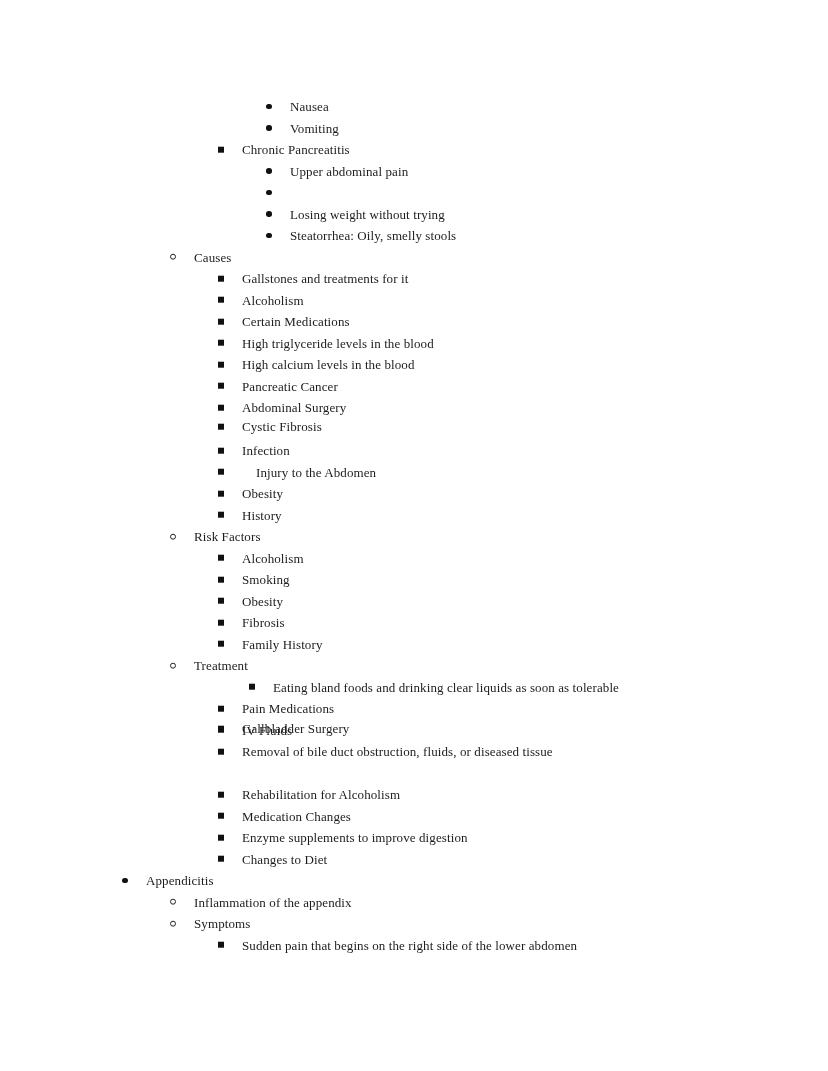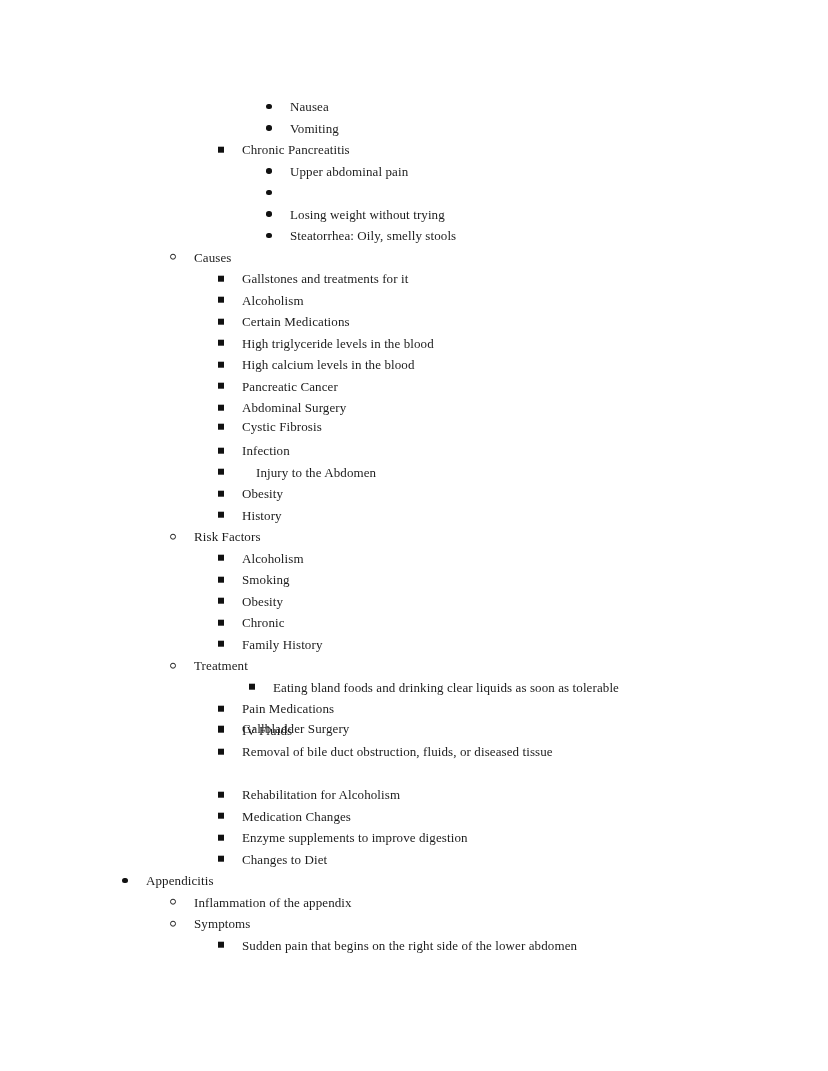--- a/index.html
+++ b/index.html
@@ -151,21 +151,21 @@
       <div class="row" style="top: 569px;">
         <span class="marker square" style="left: 218px;"></span>
         <span class="text" style="left: 242px;">Smoking</span>
       </div>
       <div class="row" style="top: 590.5px;">
         <span class="marker square" style="left: 218px;"></span>
         <span class="text" style="left: 242px;">Obesity</span>
       </div>
       <div class="row" style="top: 612px;">
         <span class="marker square" style="left: 218px;"></span>
-        <span class="text" style="left: 242px;">Chronic</span>
+        <span class="text" style="left: 242px;">Fibrosis</span>
       </div>
       <div class="row" style="top: 633.5px;">
         <span class="marker square" style="left: 218px;"></span>
         <span class="text" style="left: 242px;">Family History</span>
       </div>
       <div class="row" style="top: 655px;">
         <span class="marker circle" style="left: 170px;"></span>
         <span class="text" style="left: 194px;">Treatment</span>
       </div>
       <div class="row" style="top: 676.5px; margin-left: 31px;">

